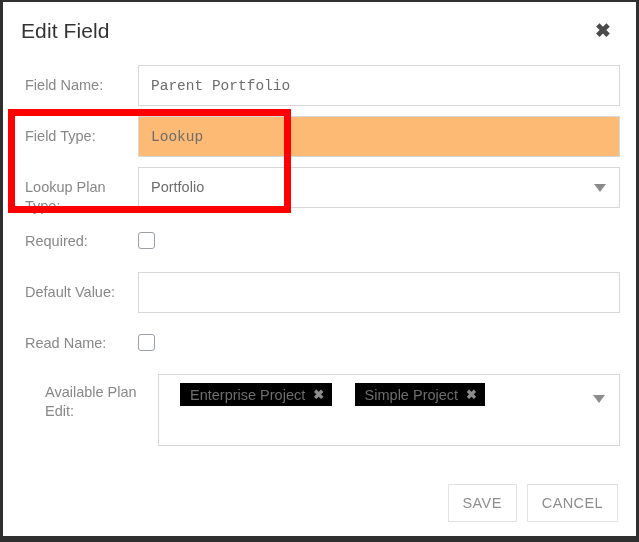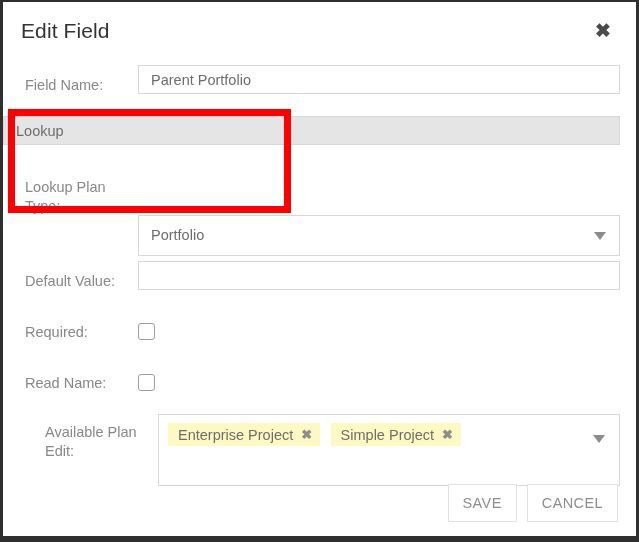--- a/index.html
+++ b/index.html
@@ -104,51 +104,50 @@
   .row-control {
     flex: 1 1 auto;
     padding-right: 16px;
     padding-top: 5px;
     box-sizing: border-box;
   }
 
   .text-input {
     box-sizing: border-box;
     width: 100%;
-    height: 29px;
+    height: 41px;
     border: 1px solid #d8d8d8;
     background: #ffffff;
-    font-family: Liberation Sans, sans-serif;
+    font-family: Liberation Mono, monospace;
     font-size: 14.5px;
     color: #6d6d6d;
     padding: 0 12px;
     outline: none;
     border-radius: 0;
   }
   .text-input::placeholder { color: #b5b5b5; }
   .text-input.disabled {
-    background: #e5e5e5;
+    background: #fdba74;
     color: #6d6d6d;
     border-color: #d8d8d8;
   }
 
   .select-wrap {
     position: relative;
   }
   .select-box {
     box-sizing: border-box;
     width: 100%;
     height: 41px;
     border: 1px solid #d8d8d8;
     background: #ffffff;
     font-size: 14.5px;
     color: #6d6d6d;
     padding: 11px 34px 0 12px;
     cursor: pointer;
-    margin-top: 48px;
   }
   .caret {
     position: absolute;
     right: 14px;
     top: 17px;
     width: 0;
     height: 0;
     border-left: 6.5px solid transparent;
     border-right: 6.5px solid transparent;
     border-top: 8px solid #8c8c8c;
@@ -173,27 +172,28 @@
     box-sizing: border-box;
     width: 100%;
     min-height: 72px;
     border: 1px solid #d8d8d8;
     background: #ffffff;
     padding: 8px 34px 8px 9px;
   }
   .tag {
     display: inline-flex;
     align-items: center;
-    background: #fef9c3;
+    background: #000000;
     color: #6d6d6d;
     font-size: 14.5px;
     height: 23px;
     padding: 0 8px 0 10px;
     margin-right: 6px;
     white-space: nowrap;
+    margin-left: 12px;
   }
   .tag-remove {
     margin-left: 8px;
     font-size: 13px;
     font-weight: bold;
     color: #8d8d8d;
     cursor: pointer;
     line-height: 1;
   }
   .multiselect .caret { top: 20px; right: 14px; }
@@ -255,46 +255,47 @@
     <div class="form">
 
       <div class="row">
         <div class="row-label">Field Name:</div>
         <div class="row-control">
           <input class="text-input" type="text" value="Parent Portfolio" style="">
         </div>
       </div>
 
       <div class="row">
+        <div class="row-label">Field Type:</div>
         <div class="row-control">
           <input class="text-input disabled" type="text" disabled="" value="Lookup" style="">
         </div>
       </div>
 
       <div class="row">
         <div class="row-label">Lookup Plan Type:</div>
         <div class="row-control">
           <div class="select-wrap">
             <div class="select-box">Portfolio</div>
             <span class="caret"></span>
           </div>
         </div>
       </div>
 
       <div class="row">
+        <div class="row-label">Required:</div>
+        <div class="row-control">
+          <span class="checkbox"></span>
+        </div>
+      </div>
+
+      <div class="row">
         <div class="row-label">Default Value:</div>
         <div class="row-control">
           <input class="text-input" type="text" value="" style="">
-        </div>
-      </div>
-
-      <div class="row">
-        <div class="row-label">Required:</div>
-        <div class="row-control">
-          <span class="checkbox"></span>
         </div>
       </div>
 
       <div class="row">
         <div class="row-label">Read Name:</div>
         <div class="row-control">
           <span class="checkbox"></span>
         </div>
       </div>
 

